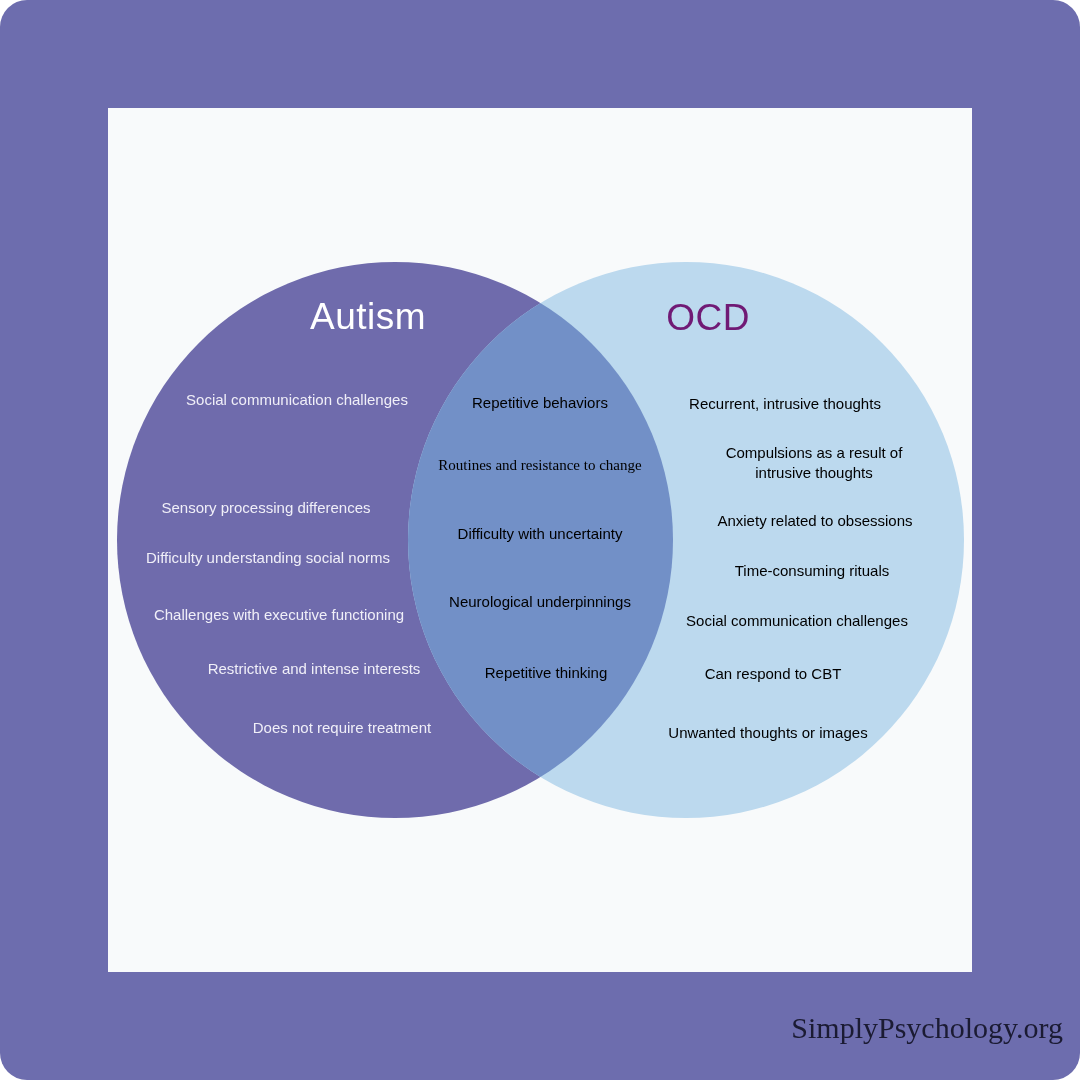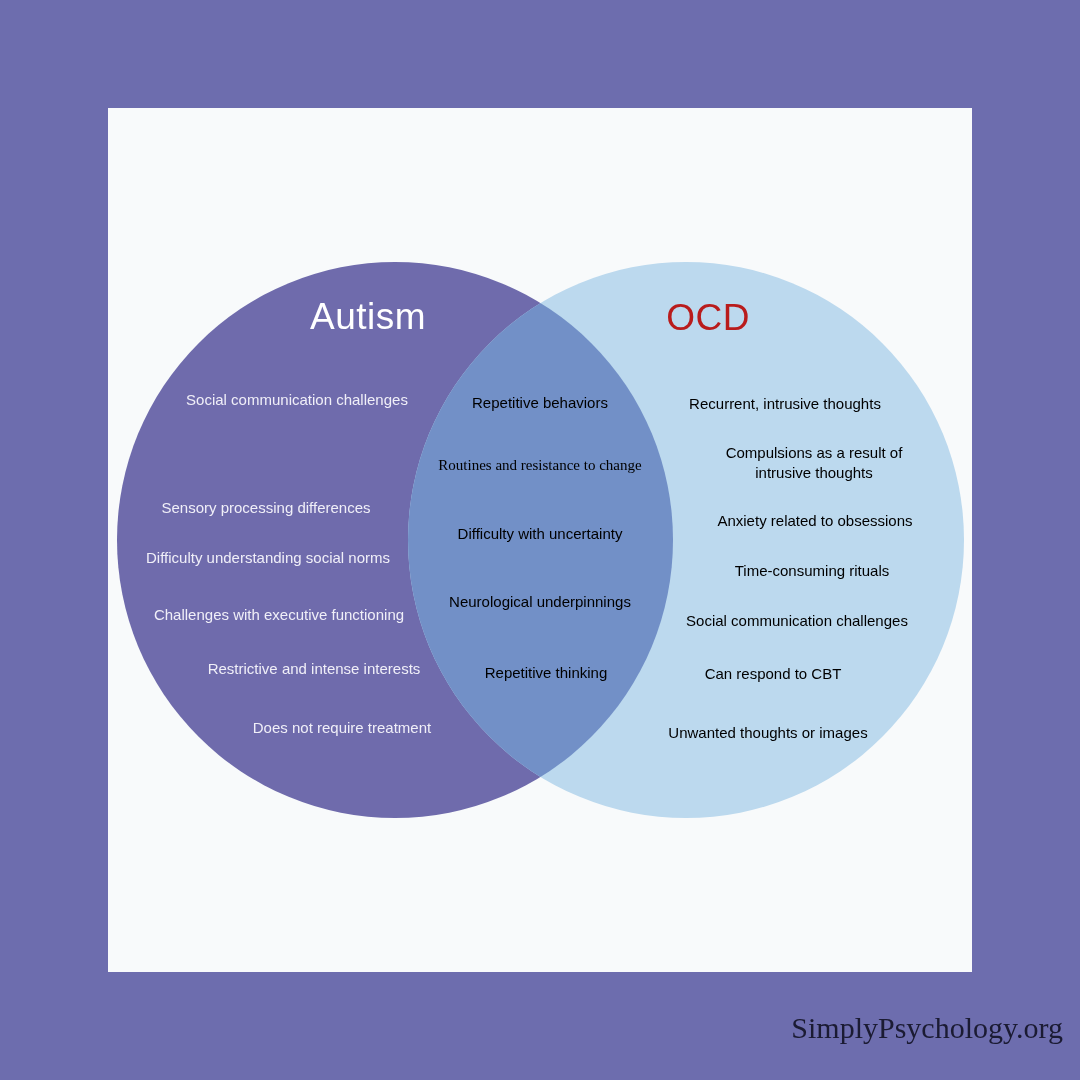--- a/index.html
+++ b/index.html
@@ -5,38 +5,39 @@
   * { margin: 0; padding: 0; box-sizing: border-box; }
   html, body {
     width: 1080px; height: 1080px;
     font-family: "Liberation Sans", sans-serif;
     overflow: hidden;
   }
   .canvas {
     position: relative;
     width: 1080px; height: 1080px;
     background: #6D6DAE;
+    border-radius: 27px;
   }
   .card {
     position: absolute;
     left: 108px; top: 108px;
     width: 864px; height: 864px;
     background: #F8FAFB;
   }
   .venn-svg { position: absolute; left: 0; top: 0; }
   .vtitle {
     position: absolute;
     transform: translate(-50%, -50%);
     font-size: 37px;
     font-weight: 400;
     letter-spacing: 0.5px;
     white-space: nowrap;
   }
   .vtitle.left  { color: #FFFFFF; }
-  .vtitle.right { color: #b91c1c; }
+  .vtitle.right { color: #701a75; }
   .item {
     position: absolute;
     transform: translate(-50%, -50%);
     font-size: 15px;
     line-height: 20px;
     text-align: center;
     white-space: nowrap;
   }
   .item.wrap { white-space: normal; }
   .item.l { color: #F0EFF8; }

